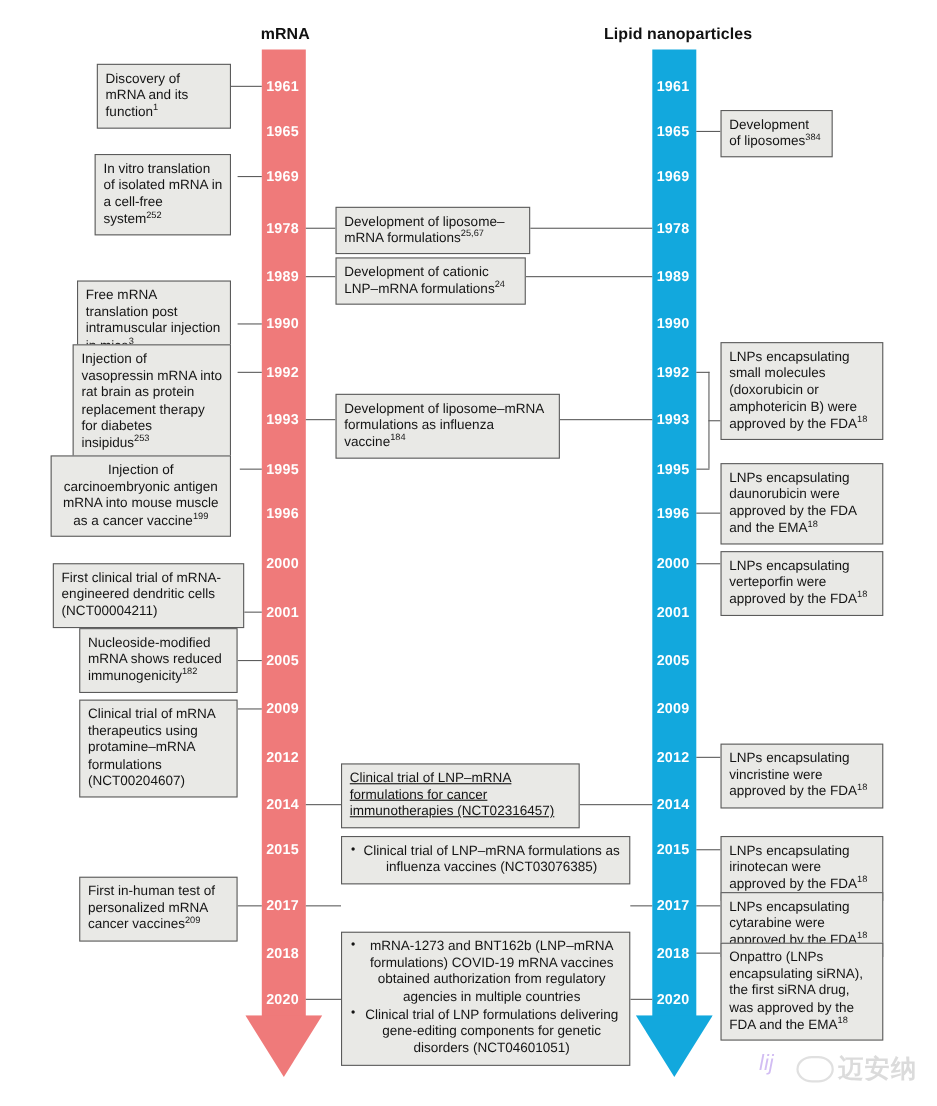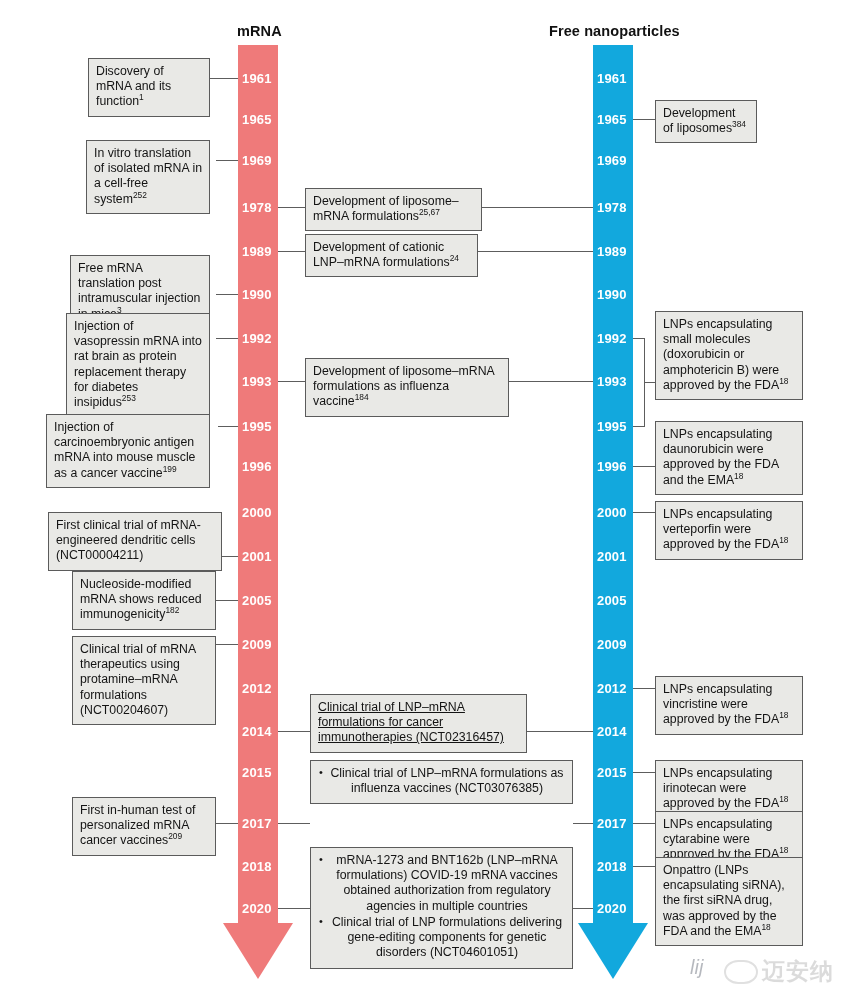--- a/index.html
+++ b/index.html
@@ -143,39 +143,39 @@
     color: #8c8c8c;
     letter-spacing: 1px;
     white-space: nowrap;
   }
   #watermark .wm-mark {
     position: absolute;
     left: 2px;
     top: 8px;
     font-size: 20px;
     font-style: italic;
-    color: #0f172a;
+    color: #6d28d9;
   }
   #watermark .wm-bubble {
     position: absolute;
     left: 36px;
     top: 12px;
     width: 30px;
     height: 20px;
     border: 2px solid #9a9a9a;
     border-radius: 50%/60%;
   }
 </style>
 </head>
 <body>
 
 <div id="figure">
 
   <div class="col-head" id="head-mrna">mRNA</div>
-  <div class="col-head" id="head-lnp">Free nanoparticles</div>
+  <div class="col-head" id="head-lnp">Lipid nanoparticles</div>
 
   <div class="bar" id="bar-mrna">
     <div class="shaft"></div>
     <div class="head">
       <svg class="arrowhead" viewBox="0 0 70 56" preserveAspectRatio="none">
         <polygon points="0,0 70,0 35,56" fill="#ef7a7a"></polygon>
       </svg>
     </div>
   </div>
 
@@ -274,21 +274,21 @@
   </div>
 
   <div class="box" style="left:70px; top:255px; width:140px;">
     <p><span>Free mRNA translation post intramuscular injection in mice</span><sup>3</sup></p>
   </div>
 
   <div class="box" style="left:66px; top:313px; width:144px;">
     <p><span>Injection of vasopressin mRNA into rat brain as protein replacement therapy for diabetes insipidus</span><sup>253</sup></p>
   </div>
 
-  <div class="box" style="left:46px; top:414px; width:164px;">
+  <div class="box" style="left:46px; top:414px; width:164px;text-align:center;">
     <p><span>Injection of carcinoembryonic antigen mRNA into mouse muscle as a cancer vaccine</span><sup>199</sup></p>
   </div>
 
   <div class="box" style="left:48px; top:512px; width:174px;">
     <p><span>First clinical trial of mRNA-engineered dendritic cells (NCT00004211)</span><sup></sup></p>
   </div>
 
   <div class="box" style="left:72px; top:571px; width:144px;">
     <p><span>Nucleoside-modified mRNA shows reduced immunogenicity</span><sup>182</sup></p>
   </div>

